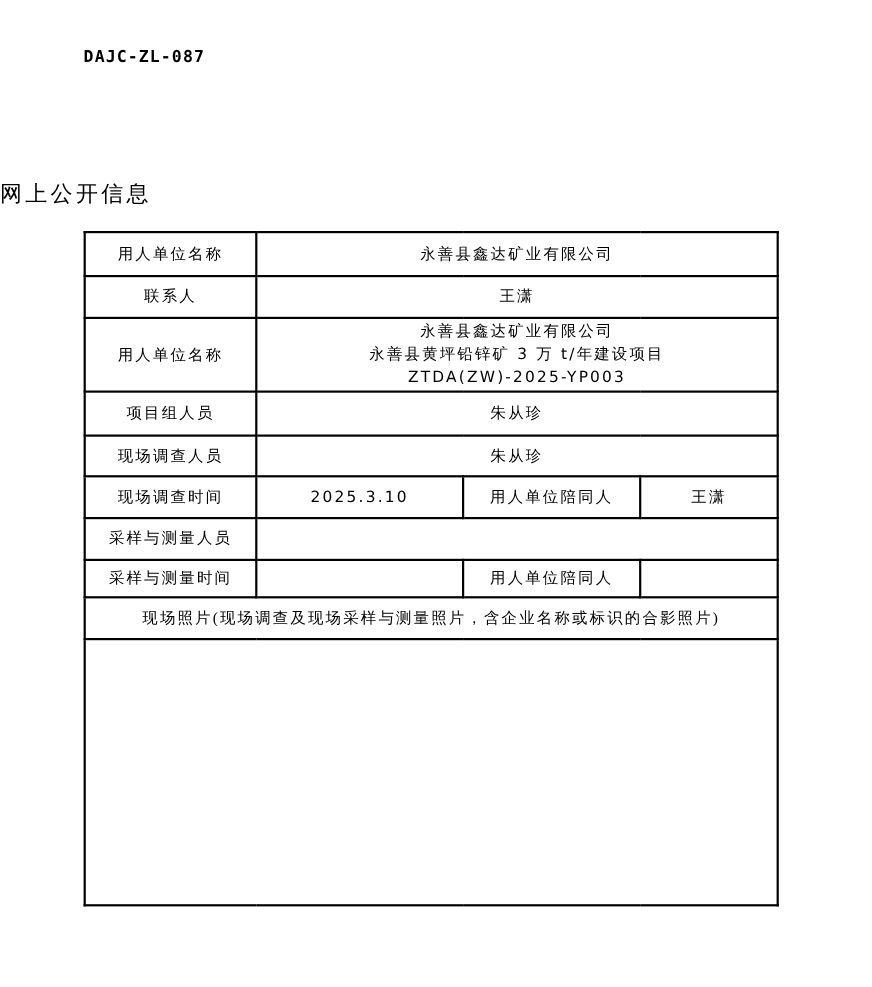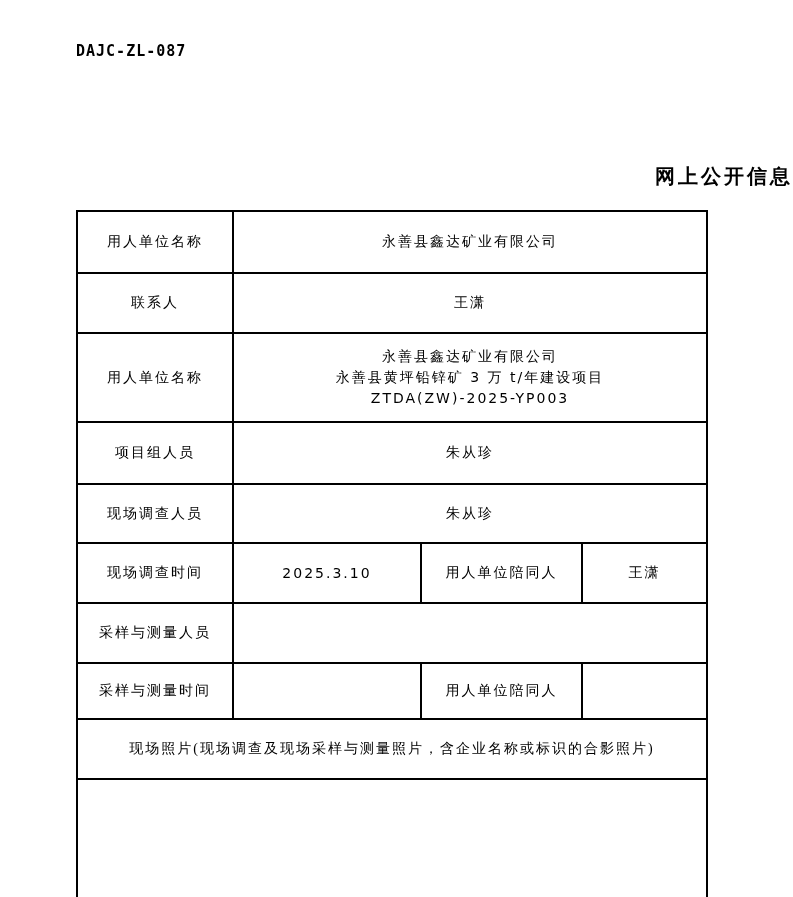--- a/index.html
+++ b/index.html
@@ -31,37 +31,37 @@
     font-size: 21px;
     font-weight: bold;
     letter-spacing: 4px;
     white-space: nowrap;
   }
   .subtitle {
     position: absolute;
     top: 163px;
     left: 0;
     width: 100%;
-    text-align: right;
+    text-align: left;
     font-size: 20px;
-    font-weight: bold;
+    font-weight: normal;
     letter-spacing: 3px;
     white-space: nowrap;
   }
   table.form-table {
     position: absolute;
     left: 76px;
     top: 210px;
     width: 630px;
     border-collapse: collapse;
     table-layout: fixed;
   }
   table.form-table td {
     border: 2px solid #000000;
-    padding: 11px;
+    padding: 0;
     font-size: 14px;
     letter-spacing: 2px;
     text-align: center;
     vertical-align: middle;
     overflow: hidden;
   }
   td.label-cell { }
   td.num { letter-spacing: 1px; }
   td.report-cell { line-height: 21px; padding: 2px 0; }
   td.report-cell .rl { display: block; }

